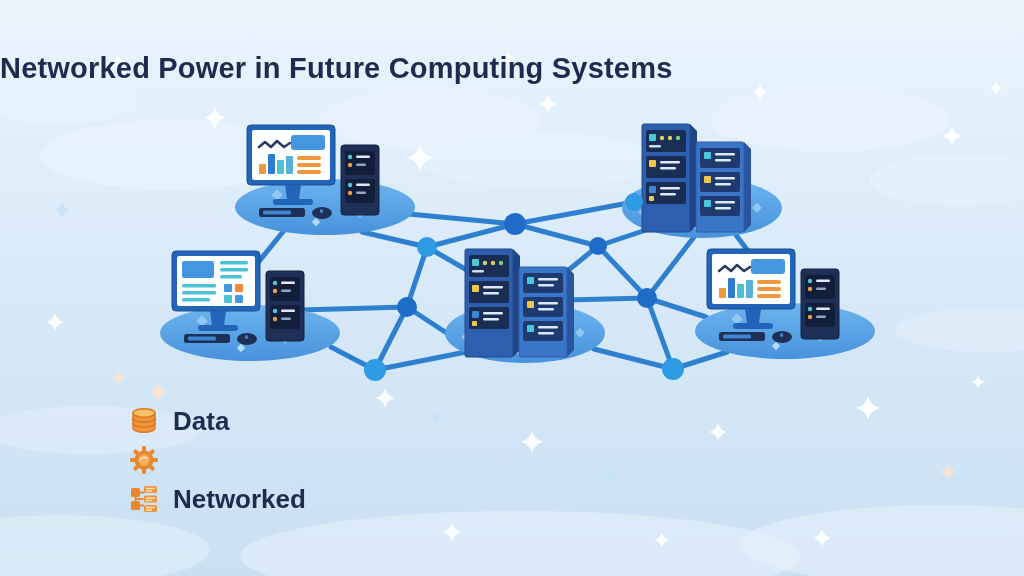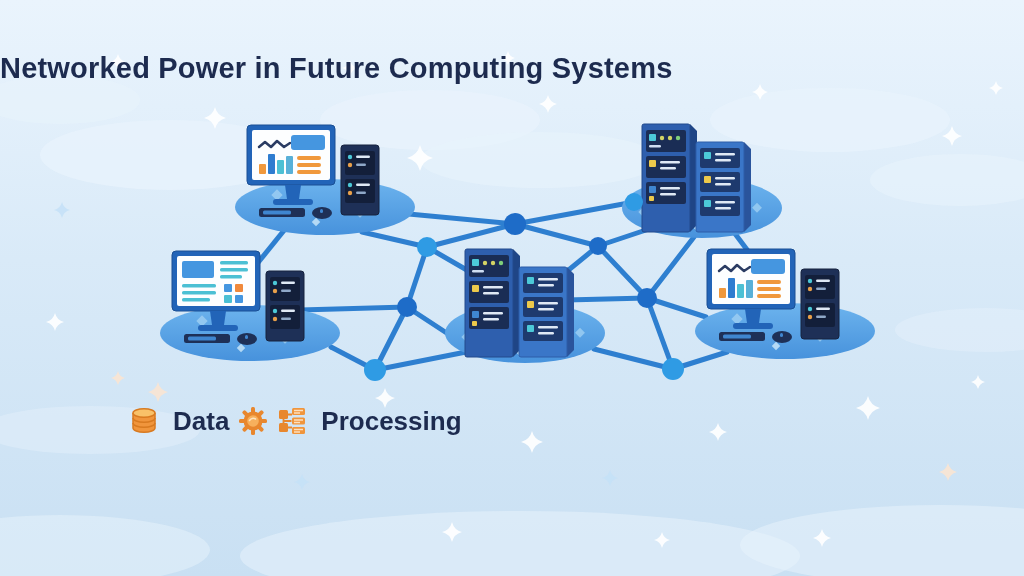--- a/index.html
+++ b/index.html
@@ -1,20 +1,20 @@
 <!DOCTYPE html>
 <html><head>
 <meta charset="utf-8">
 <style>
   html,body{margin:0;padding:0;background:#cfe4f5;}
   .stage{position:relative;width:1024px;height:576px;overflow:hidden;font-family:"Liberation Sans",sans-serif;}
   #scene{position:absolute;left:0;top:0;width:1024px;height:576px;display:block;}
   .title{position:absolute;top:52px;left:0;width:100%;text-align:left;
          font-size:29px;font-weight:700;color:#1d2b4f;letter-spacing:0.2px;}
-  .legend{position:absolute;left:129px;top:406px;display:flex;flex-direction:row;gap:9px;}
+  .legend{position:absolute;left:129px;top:406px;display:flex;flex-direction:column;gap:9px;}
   .legend-item{display:flex;align-items:center;gap:14px;height:30px;}
   .licon{width:30px;height:30px;flex:0 0 30px;}
   .llabel{font-size:26px;font-weight:700;color:#1d2b4f;white-space:nowrap;}
 </style>
 </head>
 <body>
 
 <div class="stage">
 
 <svg id="scene" viewBox="0 0 1024 576">
@@ -283,17 +283,17 @@
   <div class="legend-item">
     <svg class="licon" viewBox="0 0 30 30">
       <path d="M6.5,13 v4 M11,8.5 h4 M11,21.5 h4 M6.5,15 h8" stroke="#e8872e" stroke-width="1.8" fill="none"></path>
       <rect x="2" y="4" width="9" height="9" rx="1.5" fill="#e8872e"></rect>
       <rect x="2" y="17" width="9" height="9" rx="1.5" fill="#e8872e"></rect>
       <rect x="15" y="2" width="13" height="7" rx="1.5" fill="#f0953c"></rect>
       <rect x="15" y="11.5" width="13" height="7" rx="1.5" fill="#f0953c"></rect>
       <rect x="15" y="21" width="13" height="7" rx="1.5" fill="#f0953c"></rect>
       <path d="M17,4.5 h9 M17,7 h6 M17,14 h9 M17,16.5 h6 M17,23.5 h9 M17,26 h6" stroke="#fde0bd" stroke-width="1.3"></path>
     </svg>
-    <span class="llabel">Processing</span>
+    <span class="llabel">Networked</span>
   </div>
 </div>
 
 </div>
 
 </body></html>

